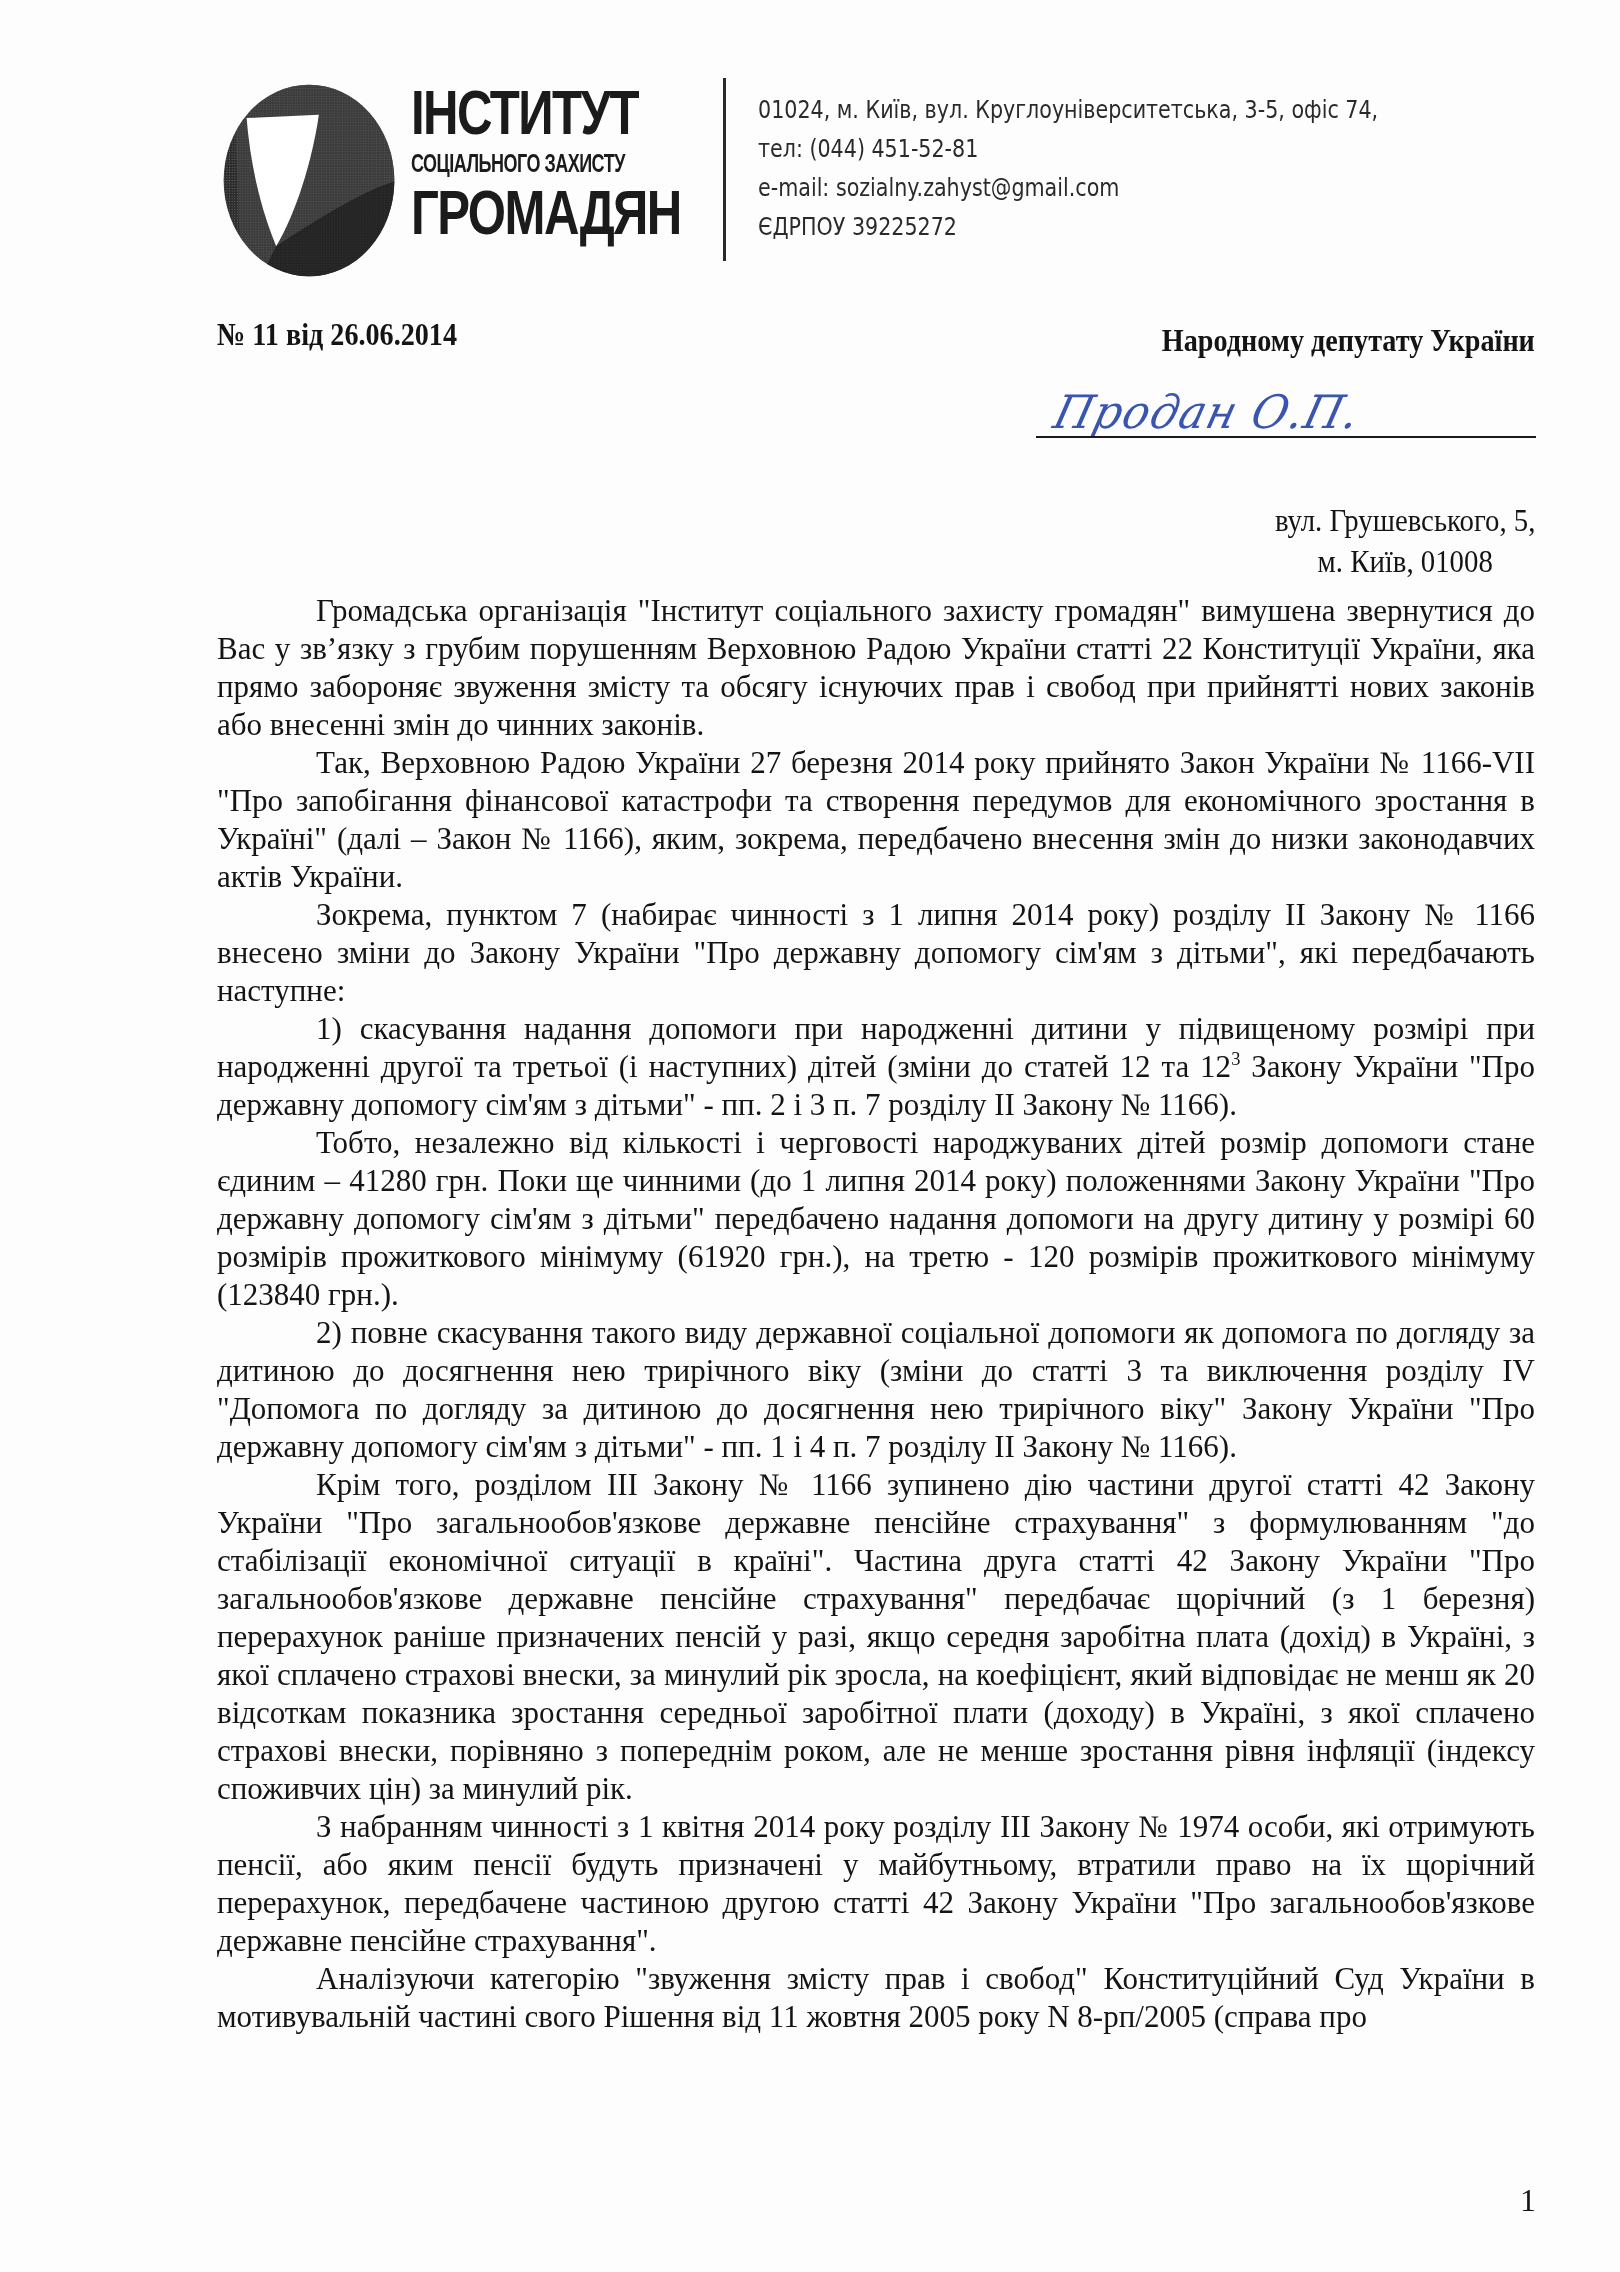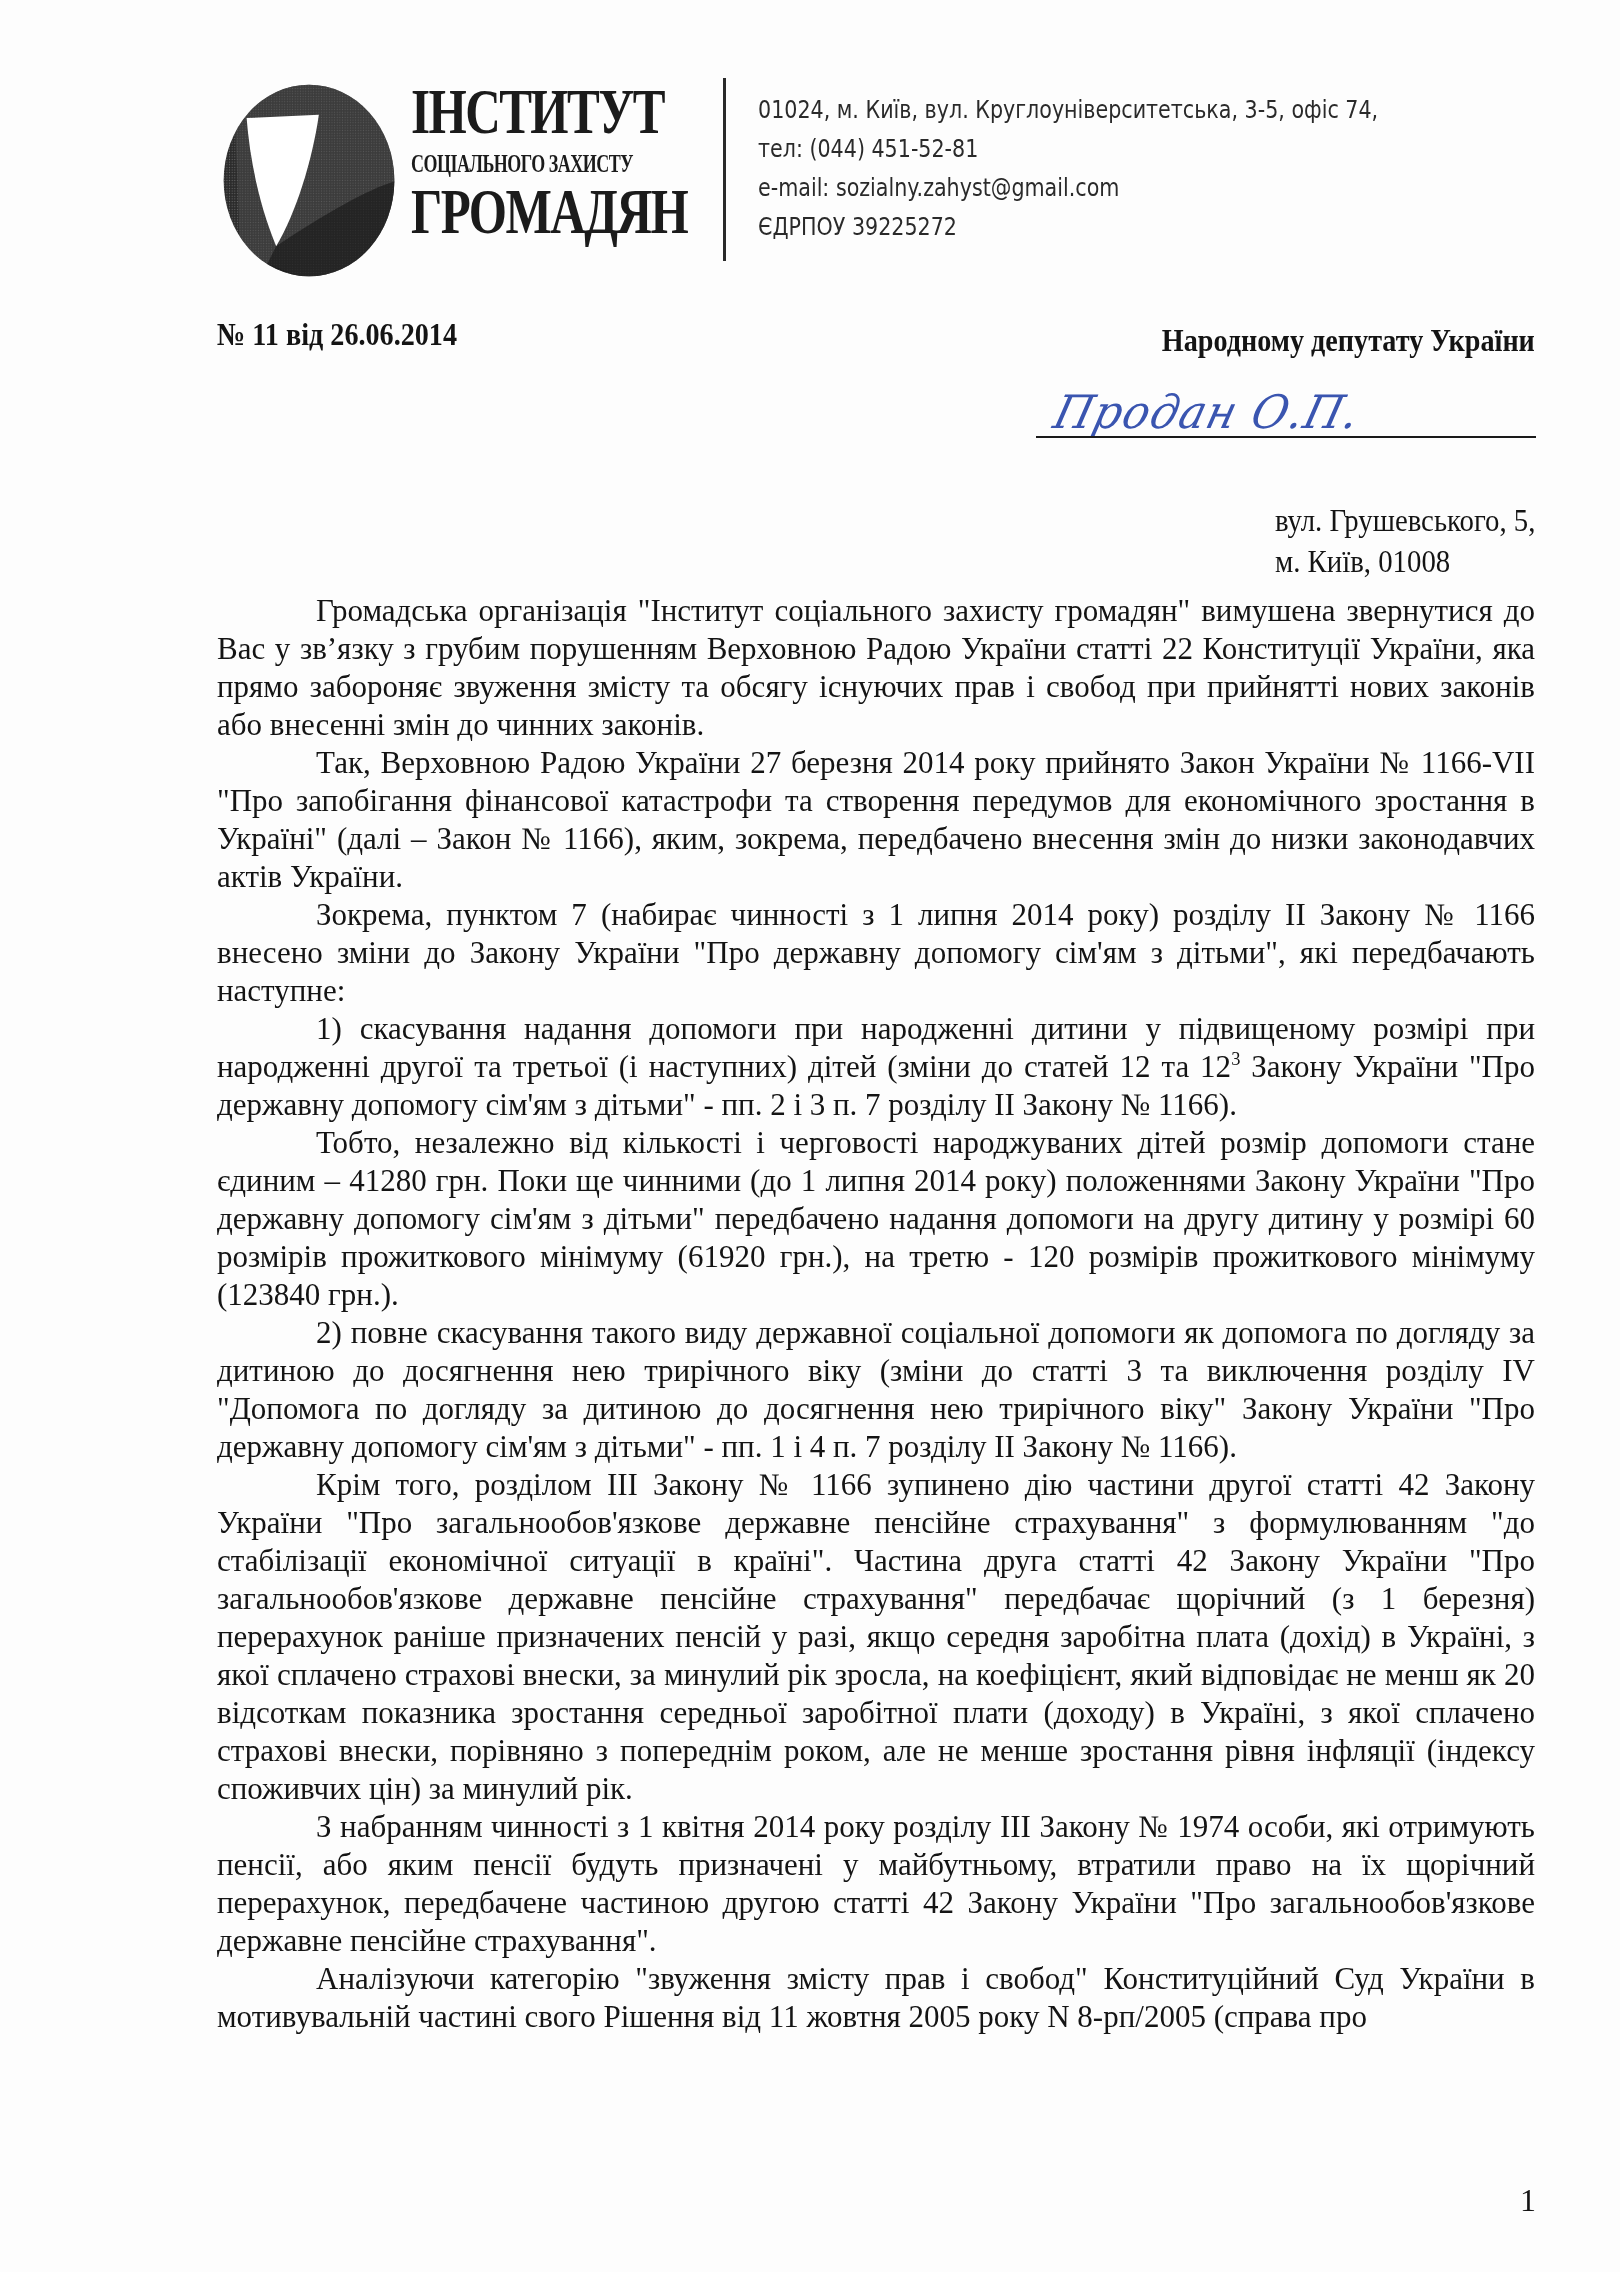--- a/index.html
+++ b/index.html
@@ -1,35 +1,35 @@
 <!DOCTYPE html>
 <html style="font-size:10.5px"><head>
 <meta charset="utf-8">
 <style>
   html, body { margin: 0; padding: 0; background: #ffffff; }
   body { width: 1620px; height: 2273px; position: relative; overflow: hidden; color: #141414; }
   .page { position: absolute; left: 0; top: 0; width: 1620px; height: 2273px; background: #fdfdfd; }
 
   
   .logo-mark { position: absolute; left: 220px; top: 82px; width: 178px; height: 197px; }
-  .brand { position: absolute; left: 411px; top: 79px; width: 289px; font-family: Liberation Serif, serif; color: #1b1b1b; }
+  .brand { position: absolute; left: 411px; top: 79px; width: 289px; font-family: Liberation Sans, sans-serif; color: #1b1b1b; }
   .brand-line1 { font-size: 63px; font-weight: bold; letter-spacing: -2px; line-height: 66px; transform: scaleX(0.78); transform-origin: left top; white-space: nowrap; }
   .brand-line2 { font-size: 25px; font-weight: bold; line-height: 29px; margin-top: 4px; transform: scaleX(0.72); transform-origin: left top; white-space: nowrap; letter-spacing: -0.7px; }
   .brand-line3 { font-size: 63px; font-weight: bold; letter-spacing: -2px; line-height: 66px; margin-top: 1.3px; transform: scaleX(0.78); transform-origin: left top; white-space: nowrap; }
   .divider { position: absolute; left: 723px; top: 78px; width: 3.3px; height: 183px; background: #2a2a2a; }
   .contacts { position: absolute; left: 758px; top: 91px; font-family: "DejaVu Sans", sans-serif; font-size: 24px; line-height: 39px; color: #2a2a2a; }
   .contacts div { transform: scaleX(0.86); transform-origin: left top; white-space: nowrap; }
 
   
   .serif { font-family: "Liberation Serif", "DejaVu Serif", serif; }
   .ref-number { position: absolute; left: 217px; top: 316px; font-size: 32px; font-weight: bold; transform: scaleX(0.88); transform-origin: left top; white-space: nowrap; }
   .addressee { position: absolute; right: 85px; top: 322px; font-size: 32px; font-weight: bold; white-space: nowrap; text-align: right; transform: scaleX(0.88); transform-origin: right top; }
   .sig-line { position: absolute; left: 1036px; top: 436px; width: 500px; height: 2px; background: #1a1a1a; }
   .signature { position: absolute; left: 1062px; top: 385px; font-family: "DejaVu Serif", serif; font-style: italic; font-size: 46px; color: #3a55b0; white-space: nowrap; letter-spacing: 1.3px; transform: skewX(-14deg) scaleX(0.95); transform-origin: left top; }
-  .recipient-address { position: absolute; right: 85px; top: 500px; font-size: 32px; line-height: 41px; text-align: left; white-space: nowrap; }
+  .recipient-address { position: absolute; right: 85px; top: 500px; font-size: 32px; line-height: 41px; text-align: center; white-space: nowrap; }
   .recipient-address div { transform: scaleX(0.9); transform-origin: right top; }
 
   
   .body-text { position: absolute; left: 217px; top: 592px; width: 1318px; font-size: 31px; line-height: 38px; text-align: justify; }
   .body-text p { margin: 0; text-indent: 99px; }
   sup { font-size: 18.4px; line-height: 0; vertical-align: 12px; }
 
   .page-number { position: absolute; left: 1520px; top: 2182px; font-size: 32px; }
 </style>
 </head>

